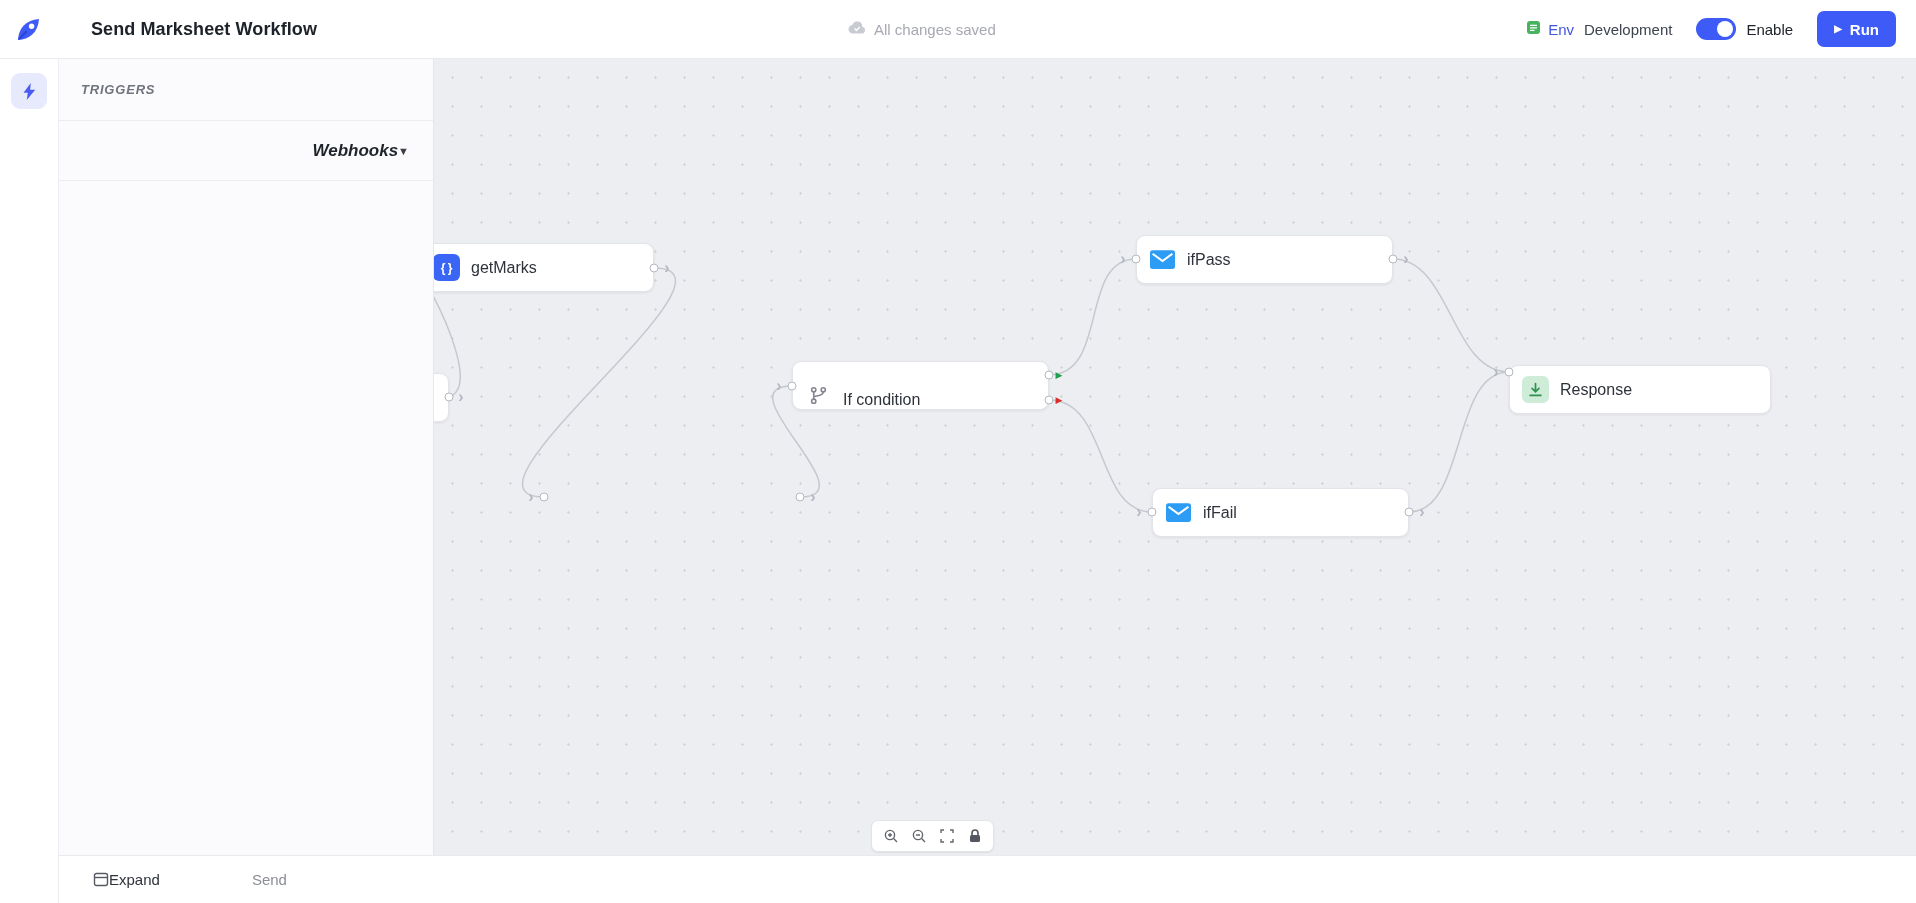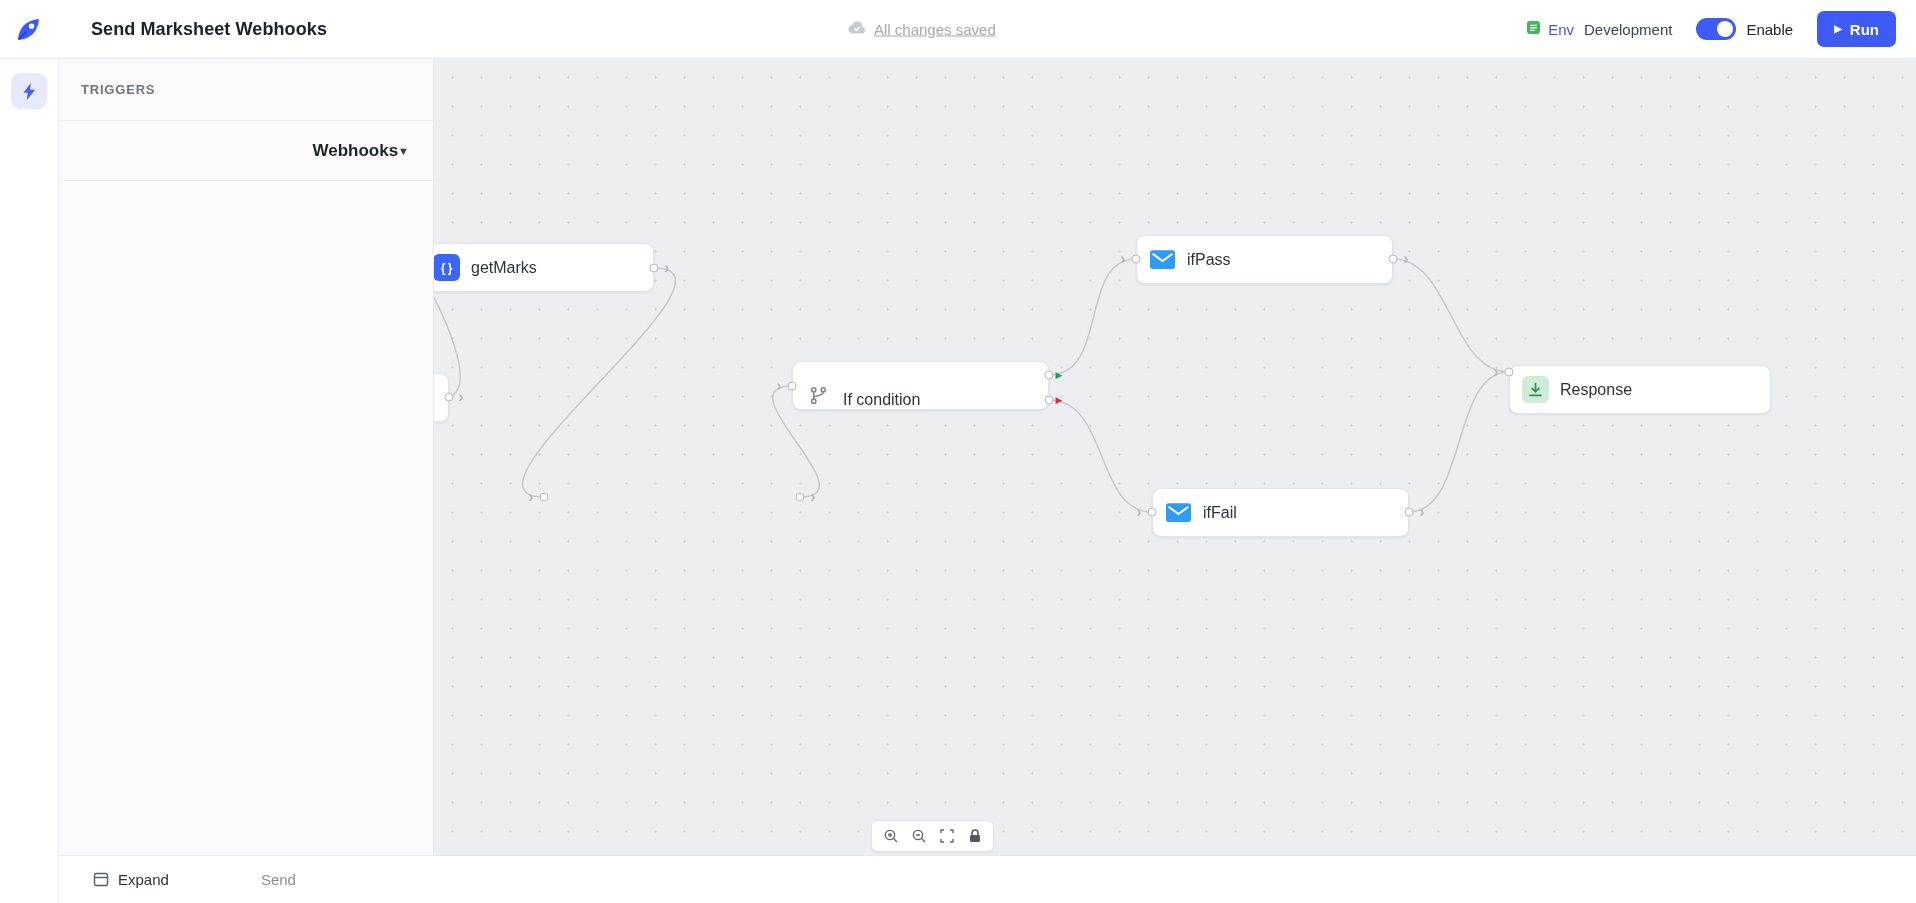--- a/index.html
+++ b/index.html
@@ -6,21 +6,21 @@
   html,body { width:1916px; height:903px; overflow:hidden; background:#fff;
     font-family:"Liberation Sans", sans-serif; }
   .app { width:1916px; height:903px; display:flex; flex-direction:column; }
 
   
   .topbar { height:59px; background:#fff; border-bottom:1px solid #e9eaee;
     display:flex; align-items:center; position:relative; flex:none; }
   .logo { width:27px; height:27px; margin-left:15px; display:flex; align-items:center; cursor:pointer; }
   .page-title { margin-left:49px; font-size:18px; font-weight:700; color:#1d2129; letter-spacing:.1px; }
   .save-status { position:absolute; left:848px; top:50%; transform:translateY(-50%);
-    display:flex; gap:8px; color:#a7a9b2; font-size:15px;text-decoration:underline; }
+    display:flex; gap:8px; color:#a7a9b2; font-size:15px; }
   .topbar-right { margin-left:auto; margin-right:20px; display:flex; align-items:center; gap:24px; }
   .env-group { display:flex; align-items:center; gap:7px; cursor:pointer; }
   .env-label { color:#4355e0; font-size:15px; }
   .env-value { color:#3c4350; font-size:15px; margin-left:3px; }
   .toggle-group { display:flex; align-items:center; gap:10px; }
   .toggle { width:40px; height:22px; border-radius:11px; background:#3e5bf7; position:relative; cursor:pointer; }
   .toggle .knob { position:absolute; width:16px; height:16px; border-radius:50%; background:#fff; top:3px; left:21px; }
   .toggle-label { font-size:15px; color:#20242b; }
   .run-btn { background:#3e5bf7; color:#fff; border:none; border-radius:7px; height:36px;
     padding:0 17px; display:flex; align-items:center; gap:8px; font-size:15px; font-weight:600;
@@ -30,21 +30,21 @@
   
   .main { flex:1; display:flex; min-height:0; }
   .rail { width:59px; background:#fff; border-right:1px solid #ededf1; flex:none;
     display:flex; flex-direction:column; align-items:center; padding-top:14px; }
   .rail-item { width:36px; height:36px; border-radius:9px; background:#e7eafc;
     display:flex; align-items:center; justify-content:center; cursor:pointer; }
 
   .right-col { flex:1; display:flex; flex-direction:column; min-width:0; }
   .content { flex:1; display:flex; min-height:0; }
 
-  .panel { width:375px; flex:none; background:#fbfbfd; border-right:1px solid #e6e7ea; }
+  .panel { width:375px; flex:none; background:#fbfbfd; border-right:1px solid #e6e7ea;font-style:italic; }
   .panel-header { height:62px; display:flex; align-items:center; padding:0 22px;
     border-bottom:1px solid #ececf0; }
   .panel-header span { font-size:13px; letter-spacing:.8px; color:#70747c; font-weight:600; }
   .panel-row { height:60px; display:flex; align-items:center; justify-content:flex-end;
     padding:0 24px 0 22px; border-bottom:1px solid #ececf0; cursor:pointer; background:#fbfbfd; }
   .panel-row .row-label { font-size:17px; font-weight:700; color:#1f242b; }
   .panel-row .caret { font-size:11px; color:#3c4046; }
 
   
   .canvas { flex:1; position:relative; overflow:hidden; background:#eceef1;
@@ -75,40 +75,40 @@
 
   .cv-toolbar { position:absolute; left:437px; top:761px; height:32px; background:#fff;
     border:1px solid #e4e5e9; border-radius:7px; box-shadow:0 1px 2px rgba(0,0,0,.07);
     display:flex; align-items:center; padding:0 7px; gap:5px; z-index:5; }
   .cv-btn { width:23px; height:23px; border:none; background:transparent; display:flex;
     align-items:center; justify-content:center; cursor:pointer; border-radius:4px; }
 
   
   .bottombar { height:48px; flex:none; background:#fff; border-top:1px solid #e9eaee;
     display:flex; align-items:center; padding-left:34px; }
-  .bbar-btn { display:flex; align-items:center; gap:9px; background:none; border:none;
+  .bbar-btn { display:flex; align-items:center; background:none; border:none;
     cursor:pointer; font-family:"Liberation Sans",sans-serif; }
   .bbar-btn .bbar-label { font-size:15px; color:#2f333a; font-weight:500; }
   .bbar-btn.muted .bbar-label { color:#8b8e96; font-weight:400; }
   .logs-btn { margin-left:92px; }
 </style>
 </head>
 <body>
 
 <div class="app">
 
   <div class="topbar">
     <div class="logo">
       <svg width="27" height="27" viewBox="0 0 27 27">
         <path d="M3 24 C3.5 13 10 4 24 3 C23 17 14 23.5 3 24 Z" fill="#3e5bf7"></path>
         <circle cx="16.6" cy="10.2" r="2.7" fill="#ffffff"></circle>
         <path d="M4.5 22.5 L11 16" stroke="#2c46d6" stroke-width="2.4" stroke-linecap="round"></path>
       </svg>
     </div>
-    <div class="page-title">Send Marksheet Webhooks</div>
+    <div class="page-title">Send Marksheet Workflow</div>
 
     <div class="save-status">
       <span>
         <svg width="18" height="14" viewBox="0 0 18 14">
           <path d="M5 13 h8.6 a3.4 3.4 0 0 0 .6 -6.75 A5 5 0 0 0 4.4 4.6 A3.9 3.9 0 0 0 5 13 Z" fill="#c9cbd3"></path>
           <path d="M6.6 8.1 l1.9 1.9 3.1-3.5" stroke="#ffffff" stroke-width="1.4" fill="none"></path>
         </svg>
       </span>
       <span>All changes saved</span>
     </div>

